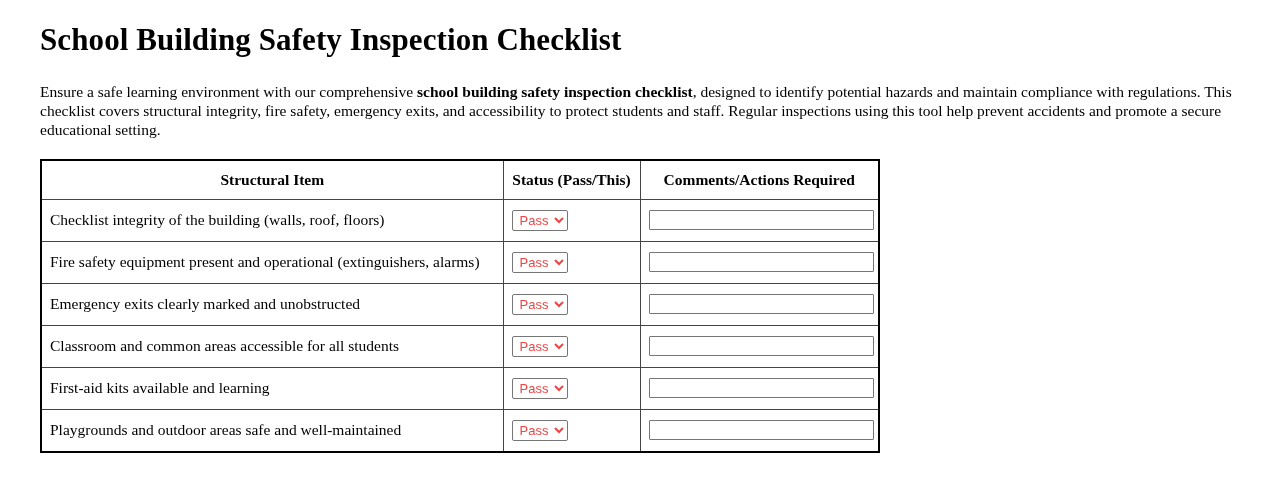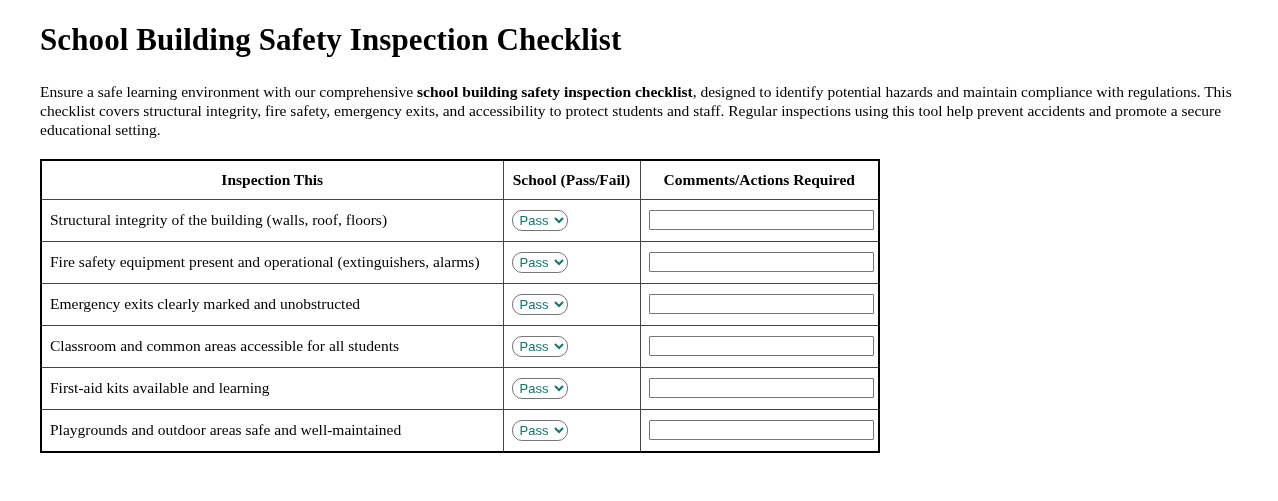--- a/index.html
+++ b/index.html
@@ -69,24 +69,24 @@
   td.item-cell { text-align: left; padding-left: 9px; }
   td.status-cell { text-align: left; padding-left: 8px; }
   td.comment-cell { text-align: left; padding-left: 8px; }
 
   select.status-select {
     font-family: "Liberation Sans", "DejaVu Sans", sans-serif;
     font-size: 13px;
     padding: 1px 2px 1px 3px;
     border: 1px solid #767676;
     background: #ffffff;
-    color: #0f766e;
+    color: #ef4444;
     height: 21px;
     line-height: 17px;
-    border-radius: 10px;
+    border-radius: 2px;
   }
   input.text-input {
     font-family: "Liberation Sans", "DejaVu Sans", sans-serif;
     font-size: 13px;
     width: 219px;
     height: 16px;
     padding: 1px 2px;
     border: 1px solid #767676;
     background: #ffffff;
     border-radius: 1px;
@@ -105,28 +105,28 @@
   </p>
 
   <table class="checklist">
     <colgroup>
       <col class="c-item">
       <col class="c-status">
       <col class="c-comm">
     </colgroup>
     <thead>
       <tr>
-        <th>Inspection This</th>
-        <th>School (Pass/Fail)</th>
+        <th>Structural Item</th>
+        <th>Status (Pass/This)</th>
         <th>Comments/Actions Required</th>
       </tr>
     </thead>
     <tbody id="checklist-body">
         <tr>
-          <td class="item-cell">Structural integrity of the building (walls, roof, floors)</td>
+          <td class="item-cell">Checklist integrity of the building (walls, roof, floors)</td>
           <td class="status-cell"><select class="status-select"><option value="Pass">Pass</option><option value="Fail">Fail</option></select></td>
           <td class="comment-cell"><input type="text" class="text-input" placeholder="" style=""></td>
         </tr>
         <tr>
           <td class="item-cell">Fire safety equipment present and operational (extinguishers, alarms)</td>
           <td class="status-cell"><select class="status-select"><option value="Pass">Pass</option><option value="Fail">Fail</option></select></td>
           <td class="comment-cell"><input type="text" class="text-input" placeholder="" style=""></td>
         </tr>
         <tr>
           <td class="item-cell">Emergency exits clearly marked and unobstructed</td>

